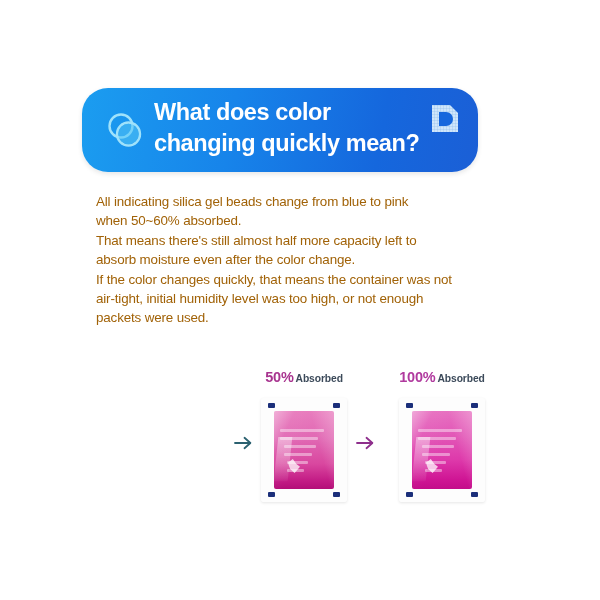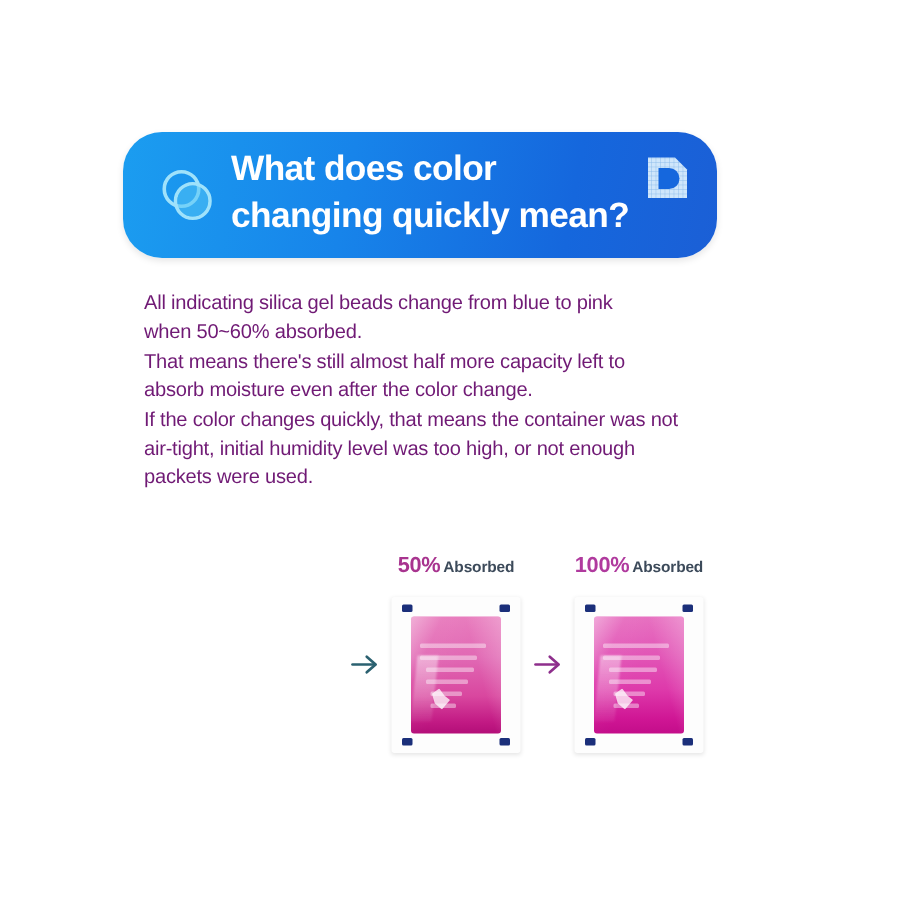--- a/index.html
+++ b/index.html
@@ -66,21 +66,21 @@
     width: 34px;
     height: 34px;
   }
 
   
   .body-copy {
     position: absolute;
     left: 96px;
     top: 192px;
     width: 420px;
-    color: #701a75;
+    color: #a16207;
     font-size: 13.4px;
     line-height: 19.4px;
     white-space: pre-line;
     letter-spacing: -0.15px;
   }
   .emphasis {
     position: absolute;
     left: 96px;
     top: 320px;
     width: 420px;
@@ -101,21 +101,21 @@
     height: 160px;
   }
   .stage {
     position: absolute;
     top: 0;
     width: 112px;
     text-align: center;
   }
   .stage-0 { left: 8px; }
   .stage-1 { left: 130px; }
-  .stage-2 { left: 252px; }
+  .stage-2 { left: 268px; }
 
   .stage-label {
     height: 22px;
     line-height: 22px;
     white-space: nowrap;
   }
   .pct {
     font-size: 14.5px;
     font-weight: bold;
     letter-spacing: -0.2px;

